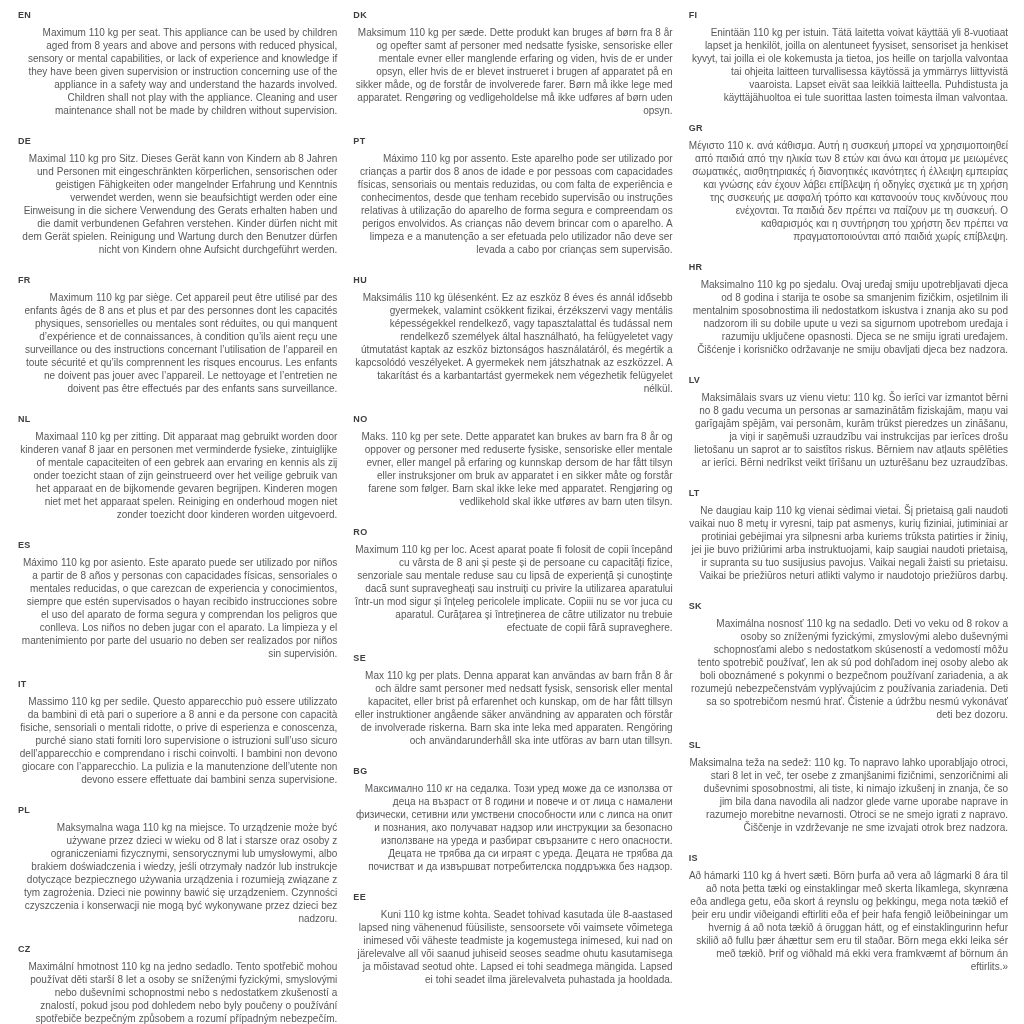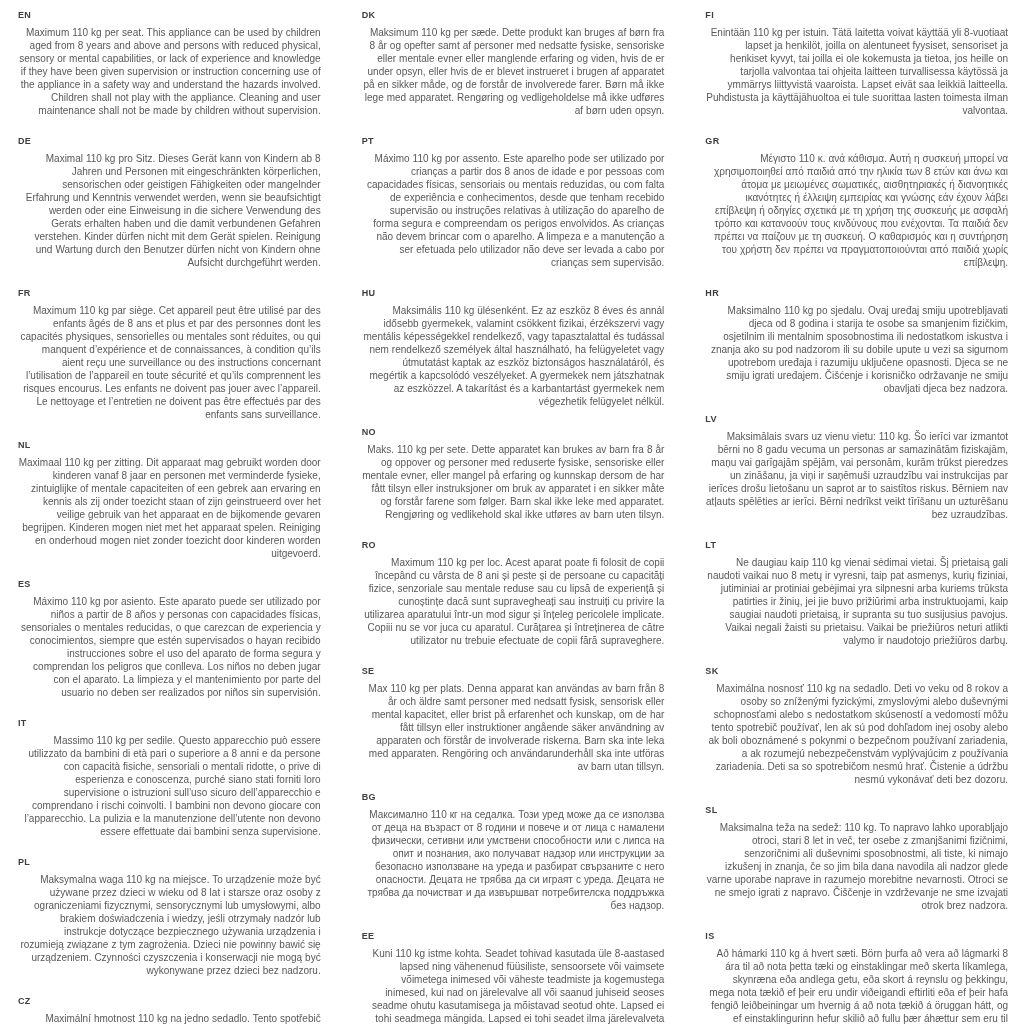--- a/index.html
+++ b/index.html
@@ -6,21 +6,21 @@
     margin: 0;
     padding: 0;
     background: #ffffff;
   }
   .page {
     width: 1024px;
     height: 1024px;
     box-sizing: border-box;
     padding: 10px 16px 0 18px;
     display: flex;
-    gap: 41px;
+    gap: 16px;
     overflow: hidden;
     font-family: "Liberation Sans", "DejaVu Sans", sans-serif;
     background: #ffffff;
   }
   .col {
     flex: 1 1 0;
     min-width: 0;
   }
   .entry {
     margin-bottom: 19px;

